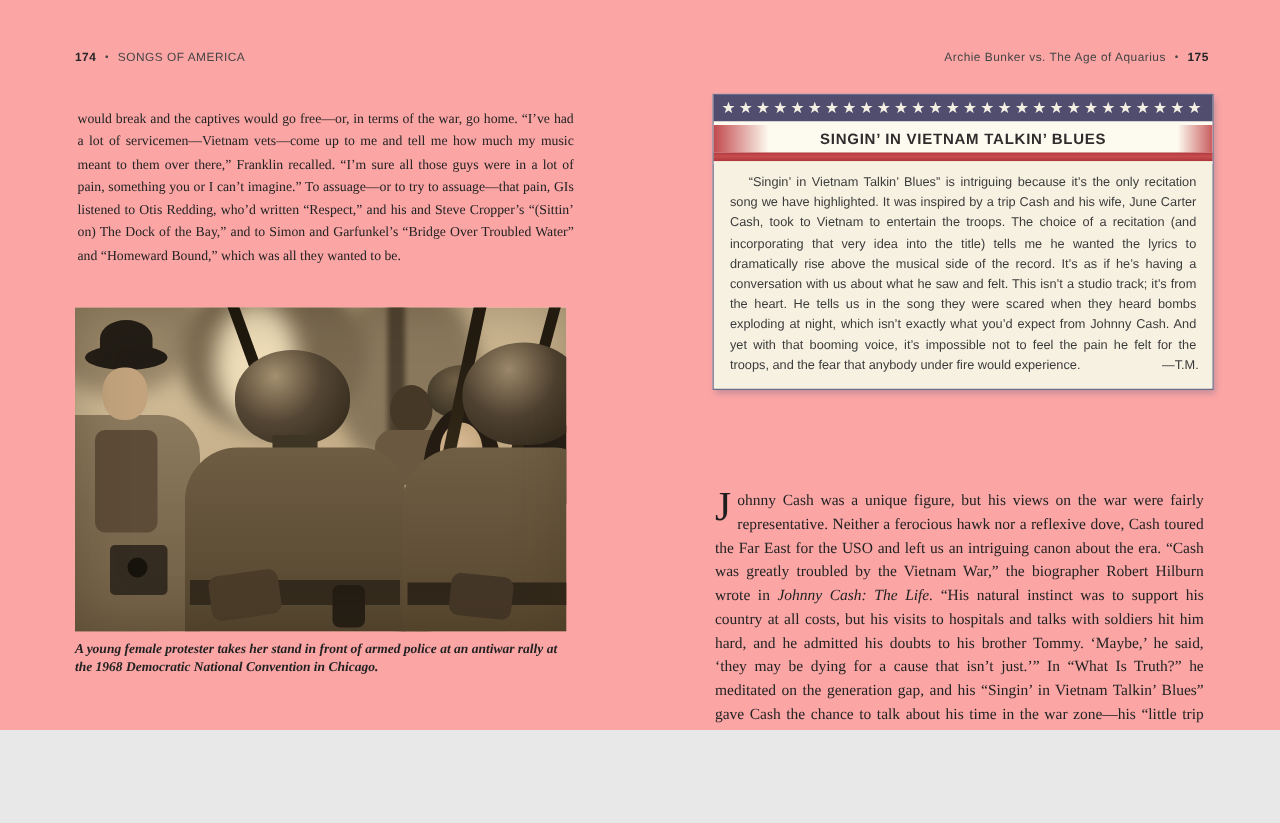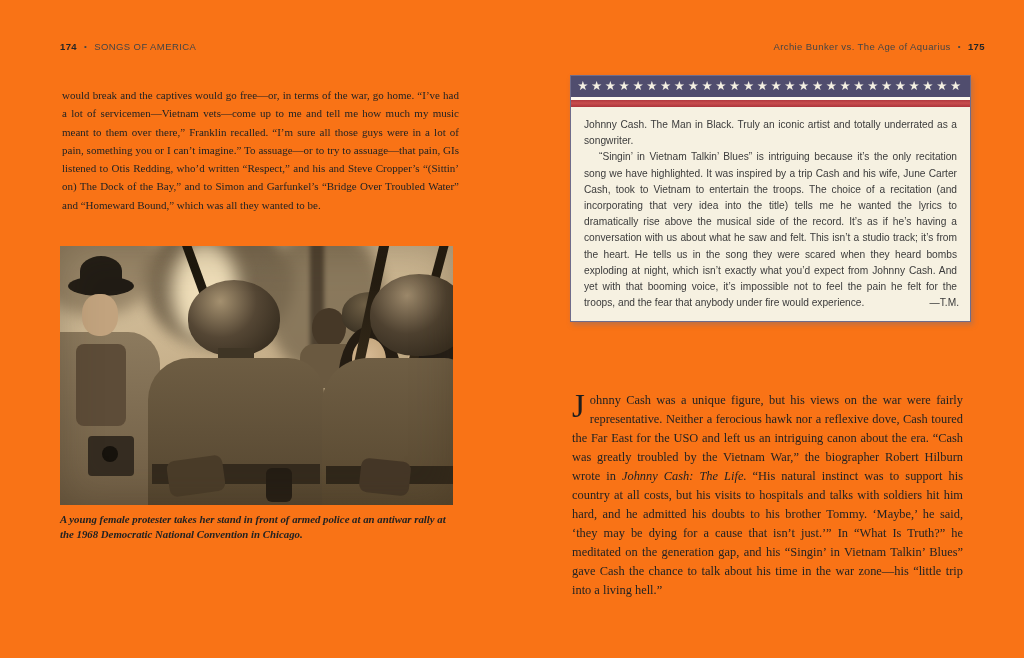--- a/index.html
+++ b/index.html
@@ -1,23 +1,23 @@
 <!DOCTYPE html>
 <html><head>
 <meta charset="utf-8">
 <style>
   html,body{margin:0;padding:0;background:#e8e8e8;}
-  .spread{position:relative;width:1024px;height:658px;background:#f97316;overflow:hidden;
+  .spread{position:relative;width:1024px;height:584px;background:#fca5a5;overflow:hidden;
           font-family:"Liberation Serif",serif;color:#262626;}
 
   
   .head{position:absolute;top:41px;font-family:"Liberation Sans",sans-serif;font-size:9.5px;
         color:#454545;letter-spacing:.4px;white-space:nowrap;}
   .head-left{left:60px;}
-  .head-right{right:39px;text-align:right;}
+  .head-right{right:57px;text-align:right;}
   .head .pnum{font-weight:bold;color:#262626;}
   .head .bullet{margin:0 7px;font-size:8px;position:relative;top:-1px;}
 
   
   .body-left{position:absolute;left:60px;top:84px;width:397px;margin:2px;
              font-size:11px;line-height:18.3px;text-align:justify;color:#232323;}
   .caption{position:absolute;left:60px;top:512px;width:400px;margin:0;
            font-size:10.8px;line-height:14.8px;font-weight:bold;color:#222;font-style:italic;}
 
   
@@ -166,23 +166,25 @@
     <div class="ph-rsold-pouch"></div>
     <div class="ph-vignette"></div>
   </figure>
 
   <p class="caption">A young female protester takes her stand in front of armed police at an antiwar rally at the 1968 Democratic National Convention in Chicago.</p>
 
   <aside class="sidebar">
     <div class="starband">
       <span>★★★★★★★★★★★★★★★★★★★★★★★★★★★★</span>
     </div>
+    <div class="titleband">
+      <h2>SINGIN’ IN VIETNAM TALKIN’ BLUES</h2>
+    </div>
     <div class="redstripe"></div>
     <div class="sidebody">
-      <p>Johnny Cash. The Man in Black. Truly an iconic artist and totally underrated as a songwriter.</p>
       <p class="indent">“Singin’ in Vietnam Talkin’ Blues” is intriguing because it’s the only recitation song we have highlighted. It was inspired by a trip Cash and his wife, June Carter Cash, took to Vietnam to entertain the troops. The choice of a recitation (and incorporating that very idea into the title) tells me he wanted the lyrics to dramatically rise above the musical side of the record. It’s as if he’s having a conversation with us about what he saw and felt. This isn’t a studio track; it’s from the heart. He tells us in the song they were scared when they heard bombs exploding at night, which isn’t exactly what you’d expect from Johnny Cash. And yet with that booming voice, it’s impossible not to feel the pain he felt for the troops, and the fear that anybody under fire would experience.</p>
       <span class="attr">—T.M.</span>
     </div>
   </aside>
 
   <div class="body-right">
     <span class="dropcap">J</span><span>ohnny Cash was a unique figure, but his views on the war were fairly representative. Neither a ferocious hawk nor a reflexive dove, Cash toured the Far East for the USO and left us an intriguing canon about the era. “Cash was greatly troubled by the Vietnam War,” the biographer Robert Hilburn wrote in </span><i>Johnny Cash: The Life.</i><span> “His natural instinct was to support his country at all costs, but his visits to hospitals and talks with soldiers hit him hard, and he admitted his doubts to his brother Tommy. ‘Maybe,’ he said, ‘they may be dying for a cause that isn’t just.’” In “What Is Truth?” he meditated on the generation gap, and his “Singin’ in Vietnam Talkin’ Blues” gave Cash the chance to talk about his time in the war zone—his “little trip into a living hell.”</span>
   </div>
 
 </div>

